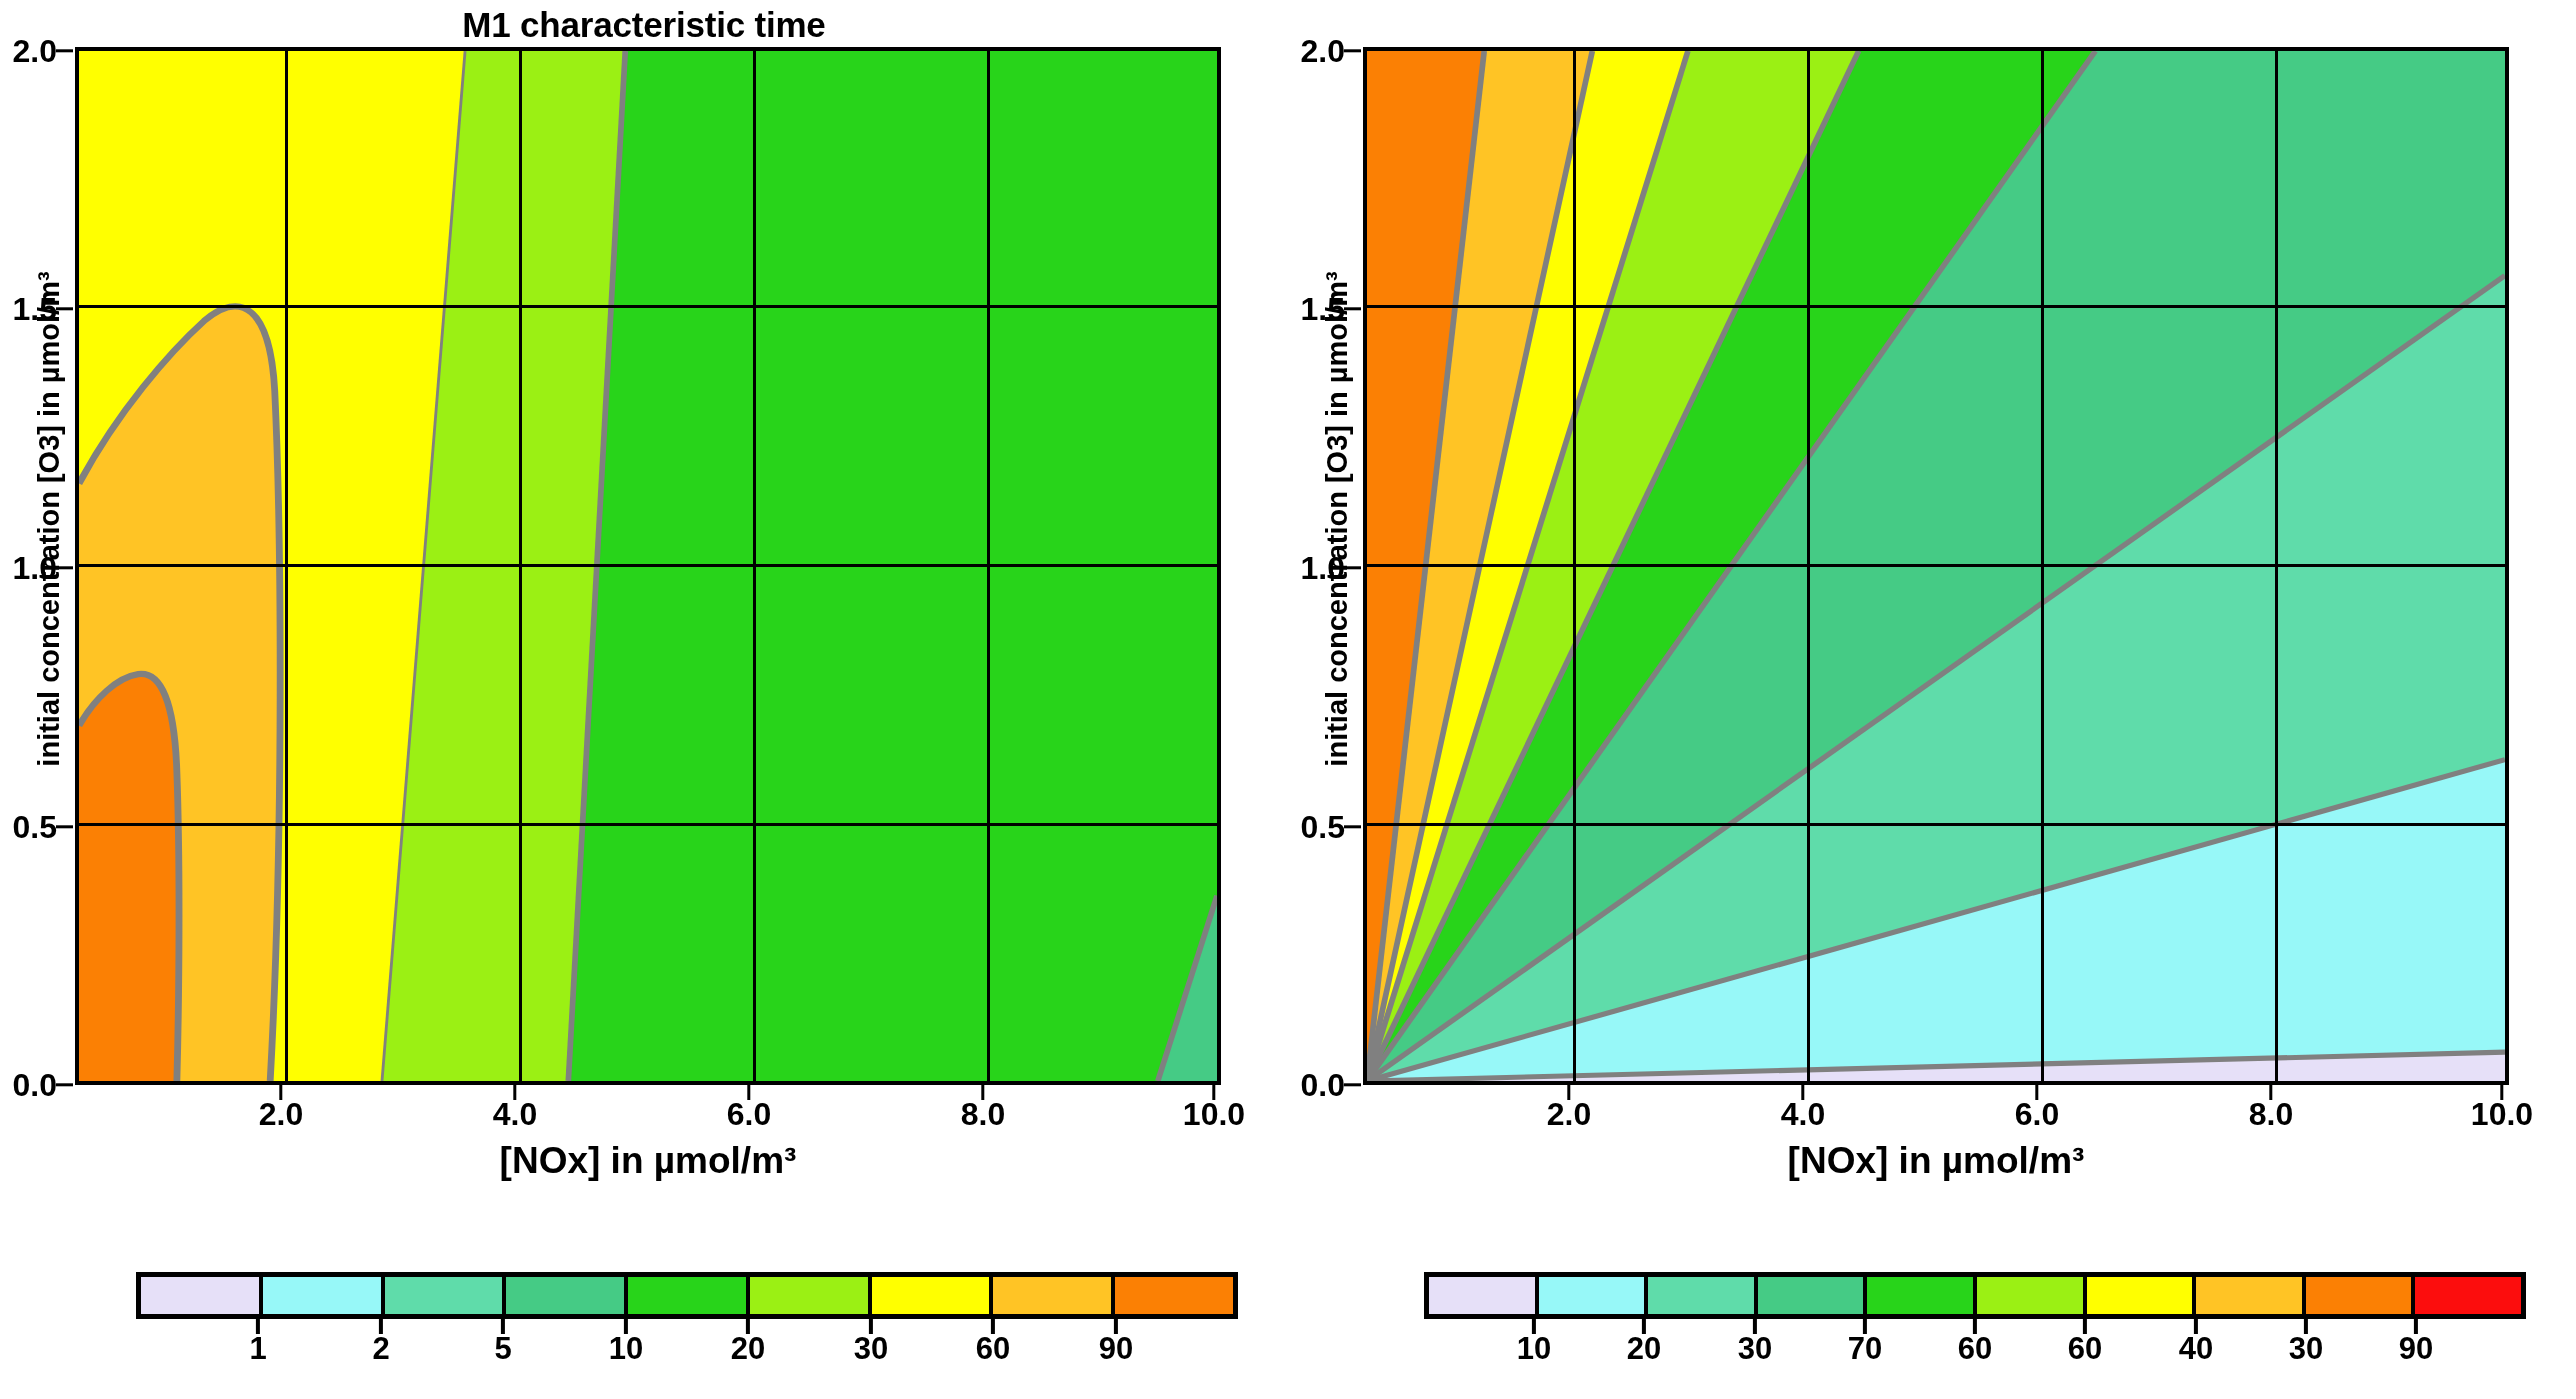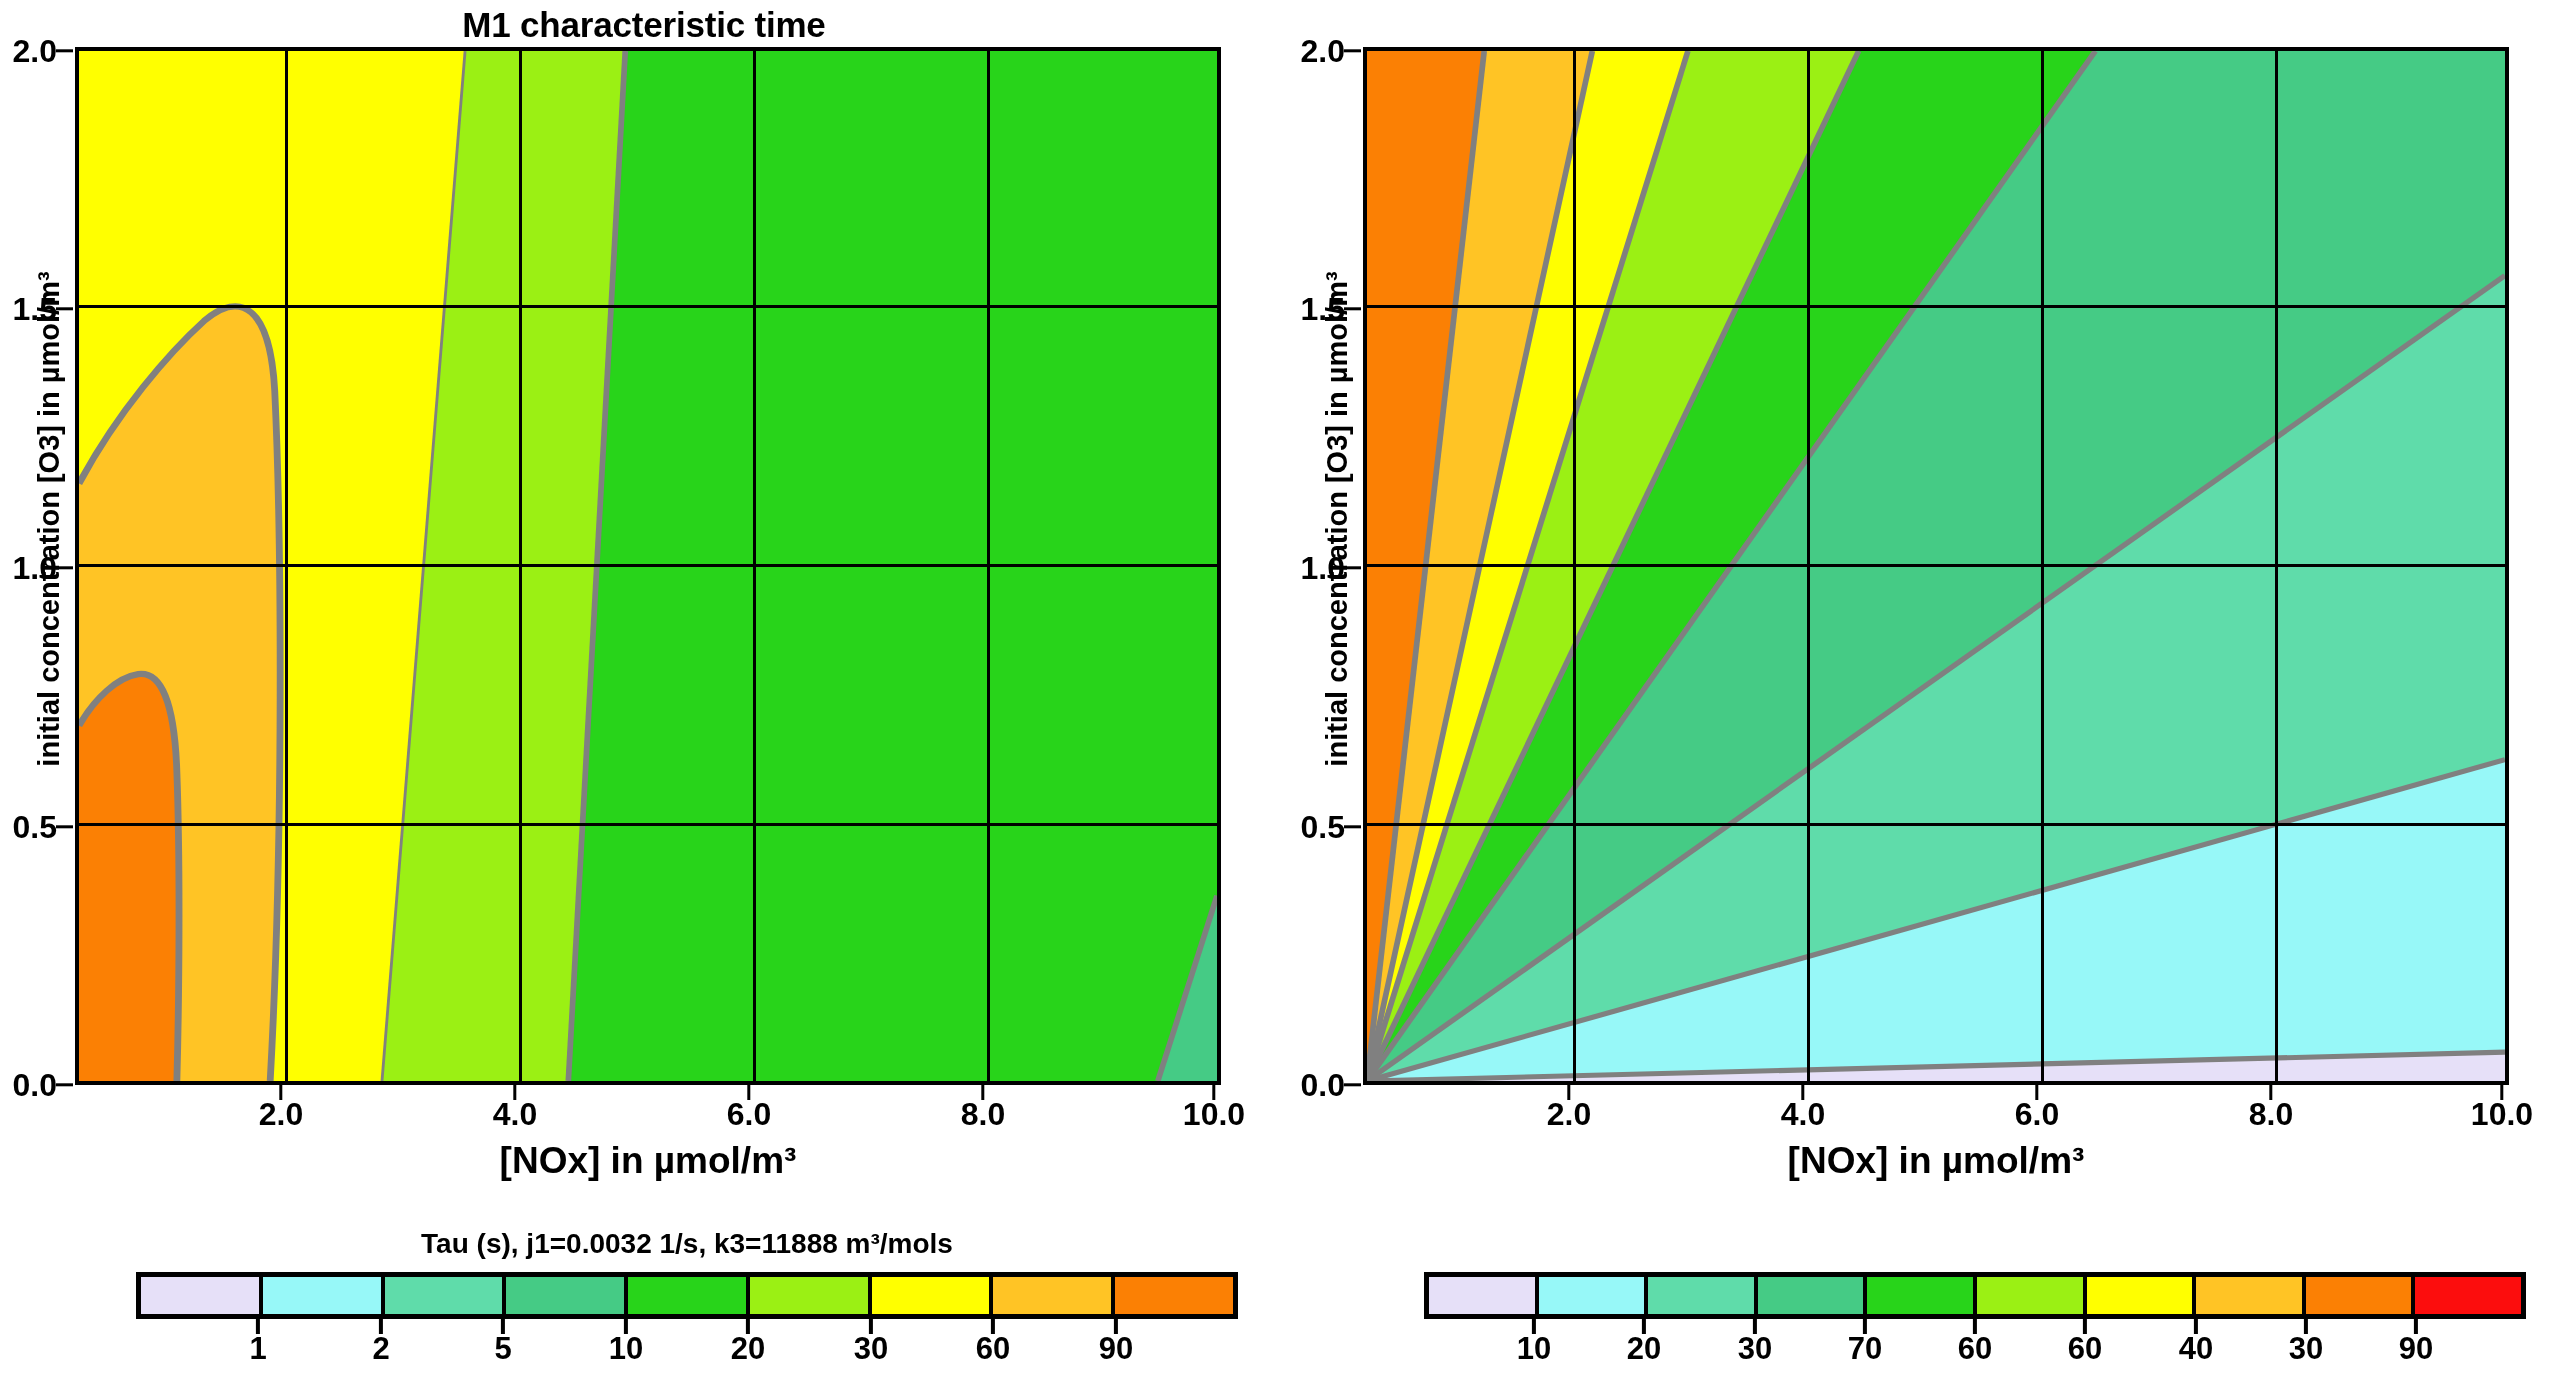--- a/index.html
+++ b/index.html
@@ -123,21 +123,20 @@
     <div class="xtick" style="left:749px;">6.0</div>
     <div class="xtickmark" style="left:983px;"></div>
     <div class="xtick" style="left:983px;">8.0</div>
     <div class="xtickmark" style="left:1214px;"></div>
     <div class="xtick" style="left:1214px;">10.0</div>
 
     <div class="ylabel">initial concentration [O3] in µmol/m³</div>
     <div class="xlabel">[NOx] in µmol/m³</div>
 
     <div class="cbwrap">
-      <div class="cbtitle">Tau (s), j1=0.0032 1/s, k3=11888 m³/mols</div>
       <div class="cbbar">
         <div class="cbseg" style="background:#e6e0f8"></div>
         <div class="cbseg" style="background:#97f8f8"></div>
         <div class="cbseg" style="background:#5fdcaa"></div>
         <div class="cbseg" style="background:#45cb85"></div>
         <div class="cbseg" style="background:#28d41a"></div>
         <div class="cbseg" style="background:#9bf014"></div>
         <div class="cbseg" style="background:#ffff00"></div>
         <div class="cbseg" style="background:#ffc425"></div>
         <div class="cbseg" style="background:#fb8004"></div>

